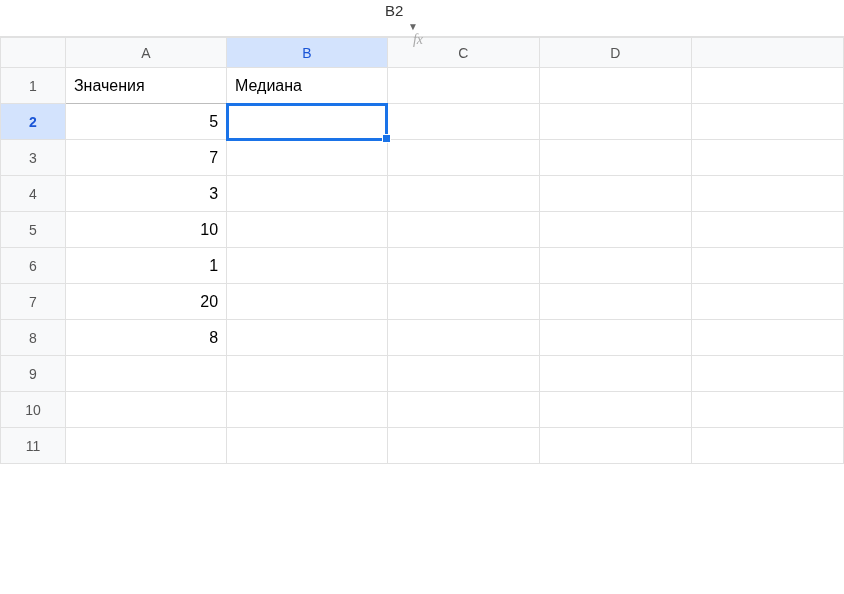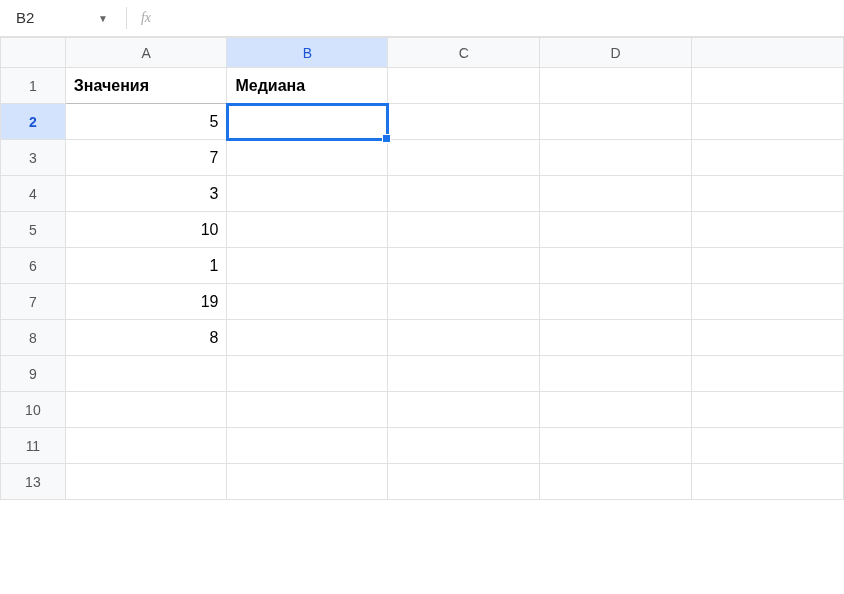--- a/index.html
+++ b/index.html
@@ -11,20 +11,21 @@
     width: 844px;
     height: 594px;
     overflow: hidden;
   }
   .namebox-bar {
     display: flex;
     align-items: center;
     height: 36px;
     border-bottom: 1px solid transparent;
     padding: 2px 8px;
+    flex-direction: column;
   }
   .namebox {
     width: 90px;
     height: 28px;
     padding: 0 8px;
     display: flex;
     align-items: center;
     font-size: 15px;
     color: #333;
     border: none;
@@ -99,21 +100,21 @@
     background: #d3e3fd;
     color: #1a55d6;
     font-weight: bold;
   }
   .grid td {
     padding: 0 8px;
     font-size: 16px;
     position: relative;
   }
   .grid td.header-cell {
-    font-weight: bold;
+    font-weight: normal;
     text-align: left;
     border-bottom: 1.5px solid #bdbdbd;
   }
   .grid td.num {
     text-align: right;
   }
   .grid td.active {
     outline: 3px solid #1a73e8;
     outline-offset: -2px;
     background: #fff;
@@ -196,21 +197,21 @@
         <tr>
           <th class="row-hdr">6</th>
           <td class="num">1</td>
           <td class=""></td>
           <td class=""></td>
           <td class=""></td>
           <td class=""></td>
         </tr>
         <tr>
           <th class="row-hdr">7</th>
-          <td class="num">19</td>
+          <td class="num">20</td>
           <td class=""></td>
           <td class=""></td>
           <td class=""></td>
           <td class=""></td>
         </tr>
         <tr>
           <th class="row-hdr">8</th>
           <td class="num">8</td>
           <td class=""></td>
           <td class=""></td>
@@ -228,28 +229,20 @@
         <tr>
           <th class="row-hdr">10</th>
           <td class=""></td>
           <td class=""></td>
           <td class=""></td>
           <td class=""></td>
           <td class=""></td>
         </tr>
         <tr>
           <th class="row-hdr">11</th>
-          <td class=""></td>
-          <td class=""></td>
-          <td class=""></td>
-          <td class=""></td>
-          <td class=""></td>
-        </tr>
-        <tr>
-          <th class="row-hdr">13</th>
           <td class=""></td>
           <td class=""></td>
           <td class=""></td>
           <td class=""></td>
           <td class=""></td>
         </tr>
       </tbody>
     </table>
 </div>
 

